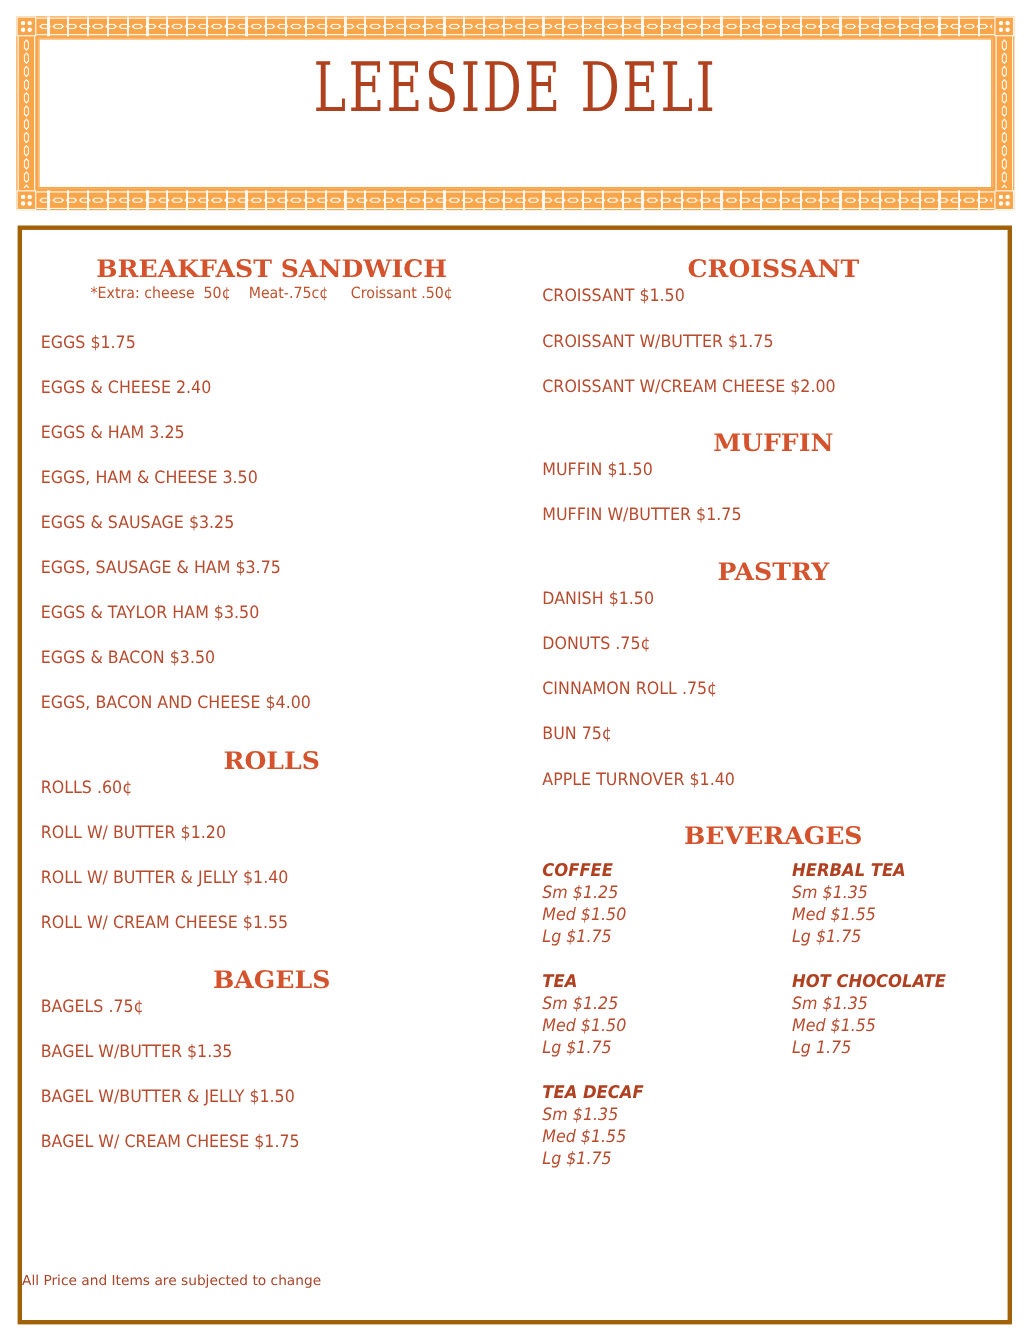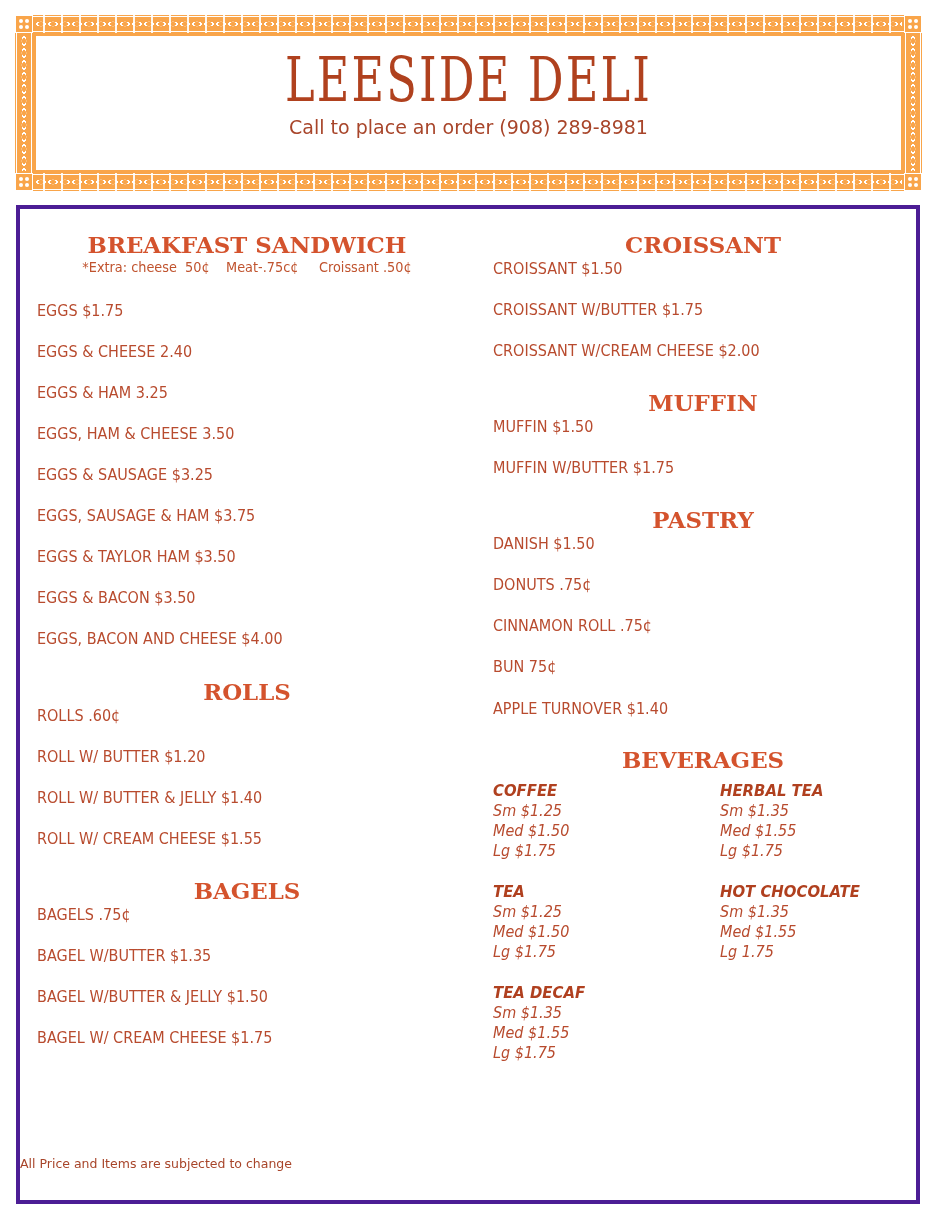--- a/index.html
+++ b/index.html
@@ -66,21 +66,21 @@
     color: #b0411e; letter-spacing: 3px; transform: scaleX(0.72);
     font-weight: normal;
   }
   .deli-phone {
     position: absolute; left: 0; right: 0; top: 101px; text-align: center;
     font-family: "DejaVu Sans", sans-serif; font-size: 19px; color: #a8452a;
   }
   
   .menu-box {
     position: absolute; left: 16px; top: 205px; width: 904px; height: 999px;
-    box-sizing: border-box; border: 4px solid #4c1d95;
+    box-sizing: border-box; border: 4px solid #a16207;
   }
   .col { position: absolute; top: 0; }
   .col-left { left: 17px; width: 420px; }
   .col-right { left: 473px; width: 420px; }
   .section-title {
     position: absolute; left: 0; width: 420px; text-align: center;
     font-family: "DejaVu Serif", serif; font-weight: bold; font-size: 22px;
     color: #d4532d; line-height: 1; transform: scaleX(1.04);
   }
   .section-note {
@@ -132,21 +132,20 @@
       <i></i>
     </div>
   <div class="corner c-br">
       <i></i>
       <i></i>
       <i></i>
       <i></i>
     </div>
   <div class="header-inner"></div>
   <div class="deli-title">LEESIDE DELI</div>
-  <div class="deli-phone">Call to place an order (908) 289-8981</div>
 </div>
 
 <div class="menu-box">
 
   <div class="col col-left">
 
     <div class="section-title" style="top:25px;">BREAKFAST SANDWICH</div>
     <div class="section-note" style="top:50px;">*Extra: cheese  50¢    Meat-.75c¢     Croissant .50¢</div>
     <div class="item" style="top:93px;">EGGS $1.75</div>
     <div class="item" style="top:134px;">EGGS &amp; CHEESE 2.40</div>

